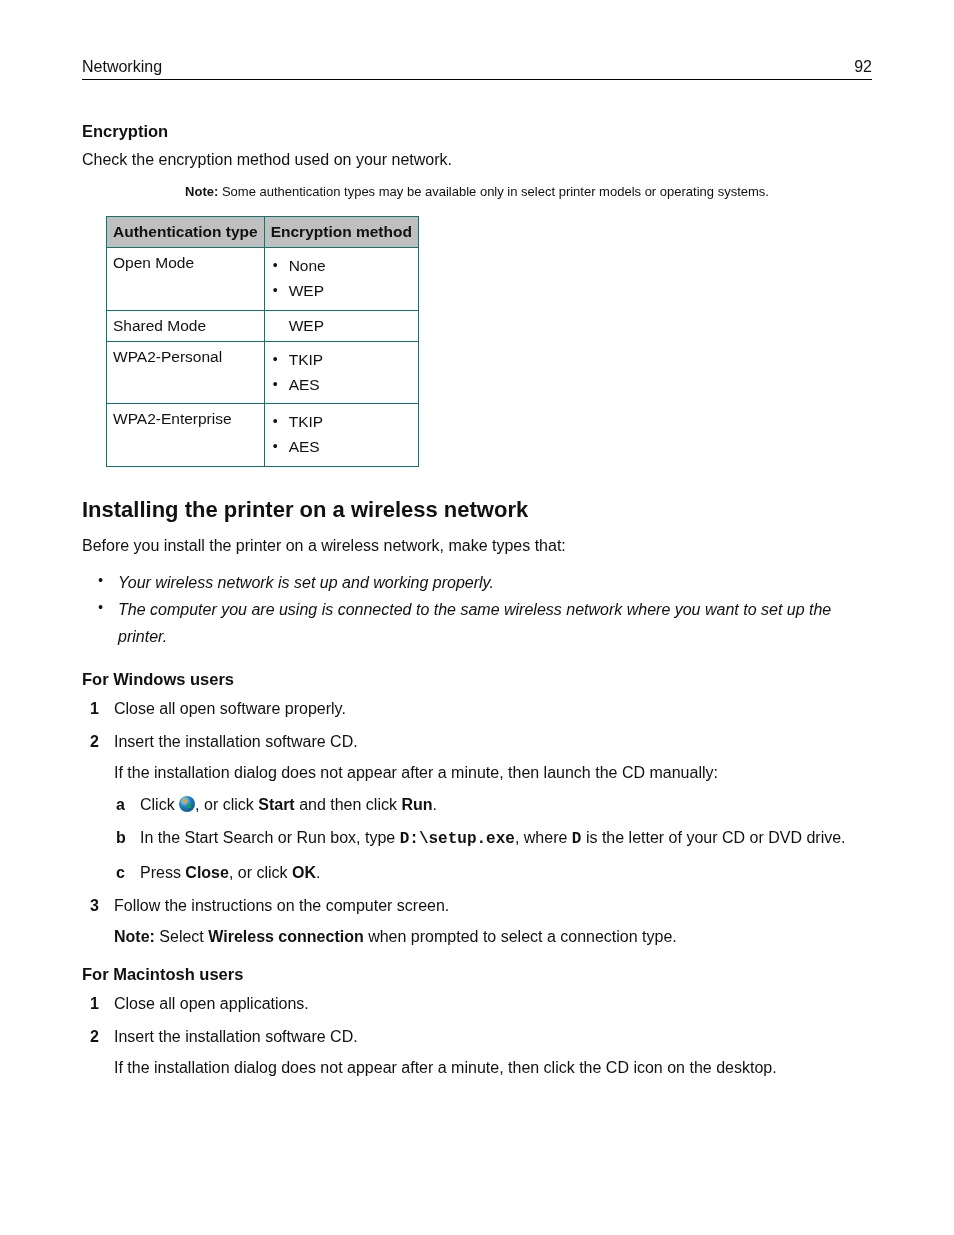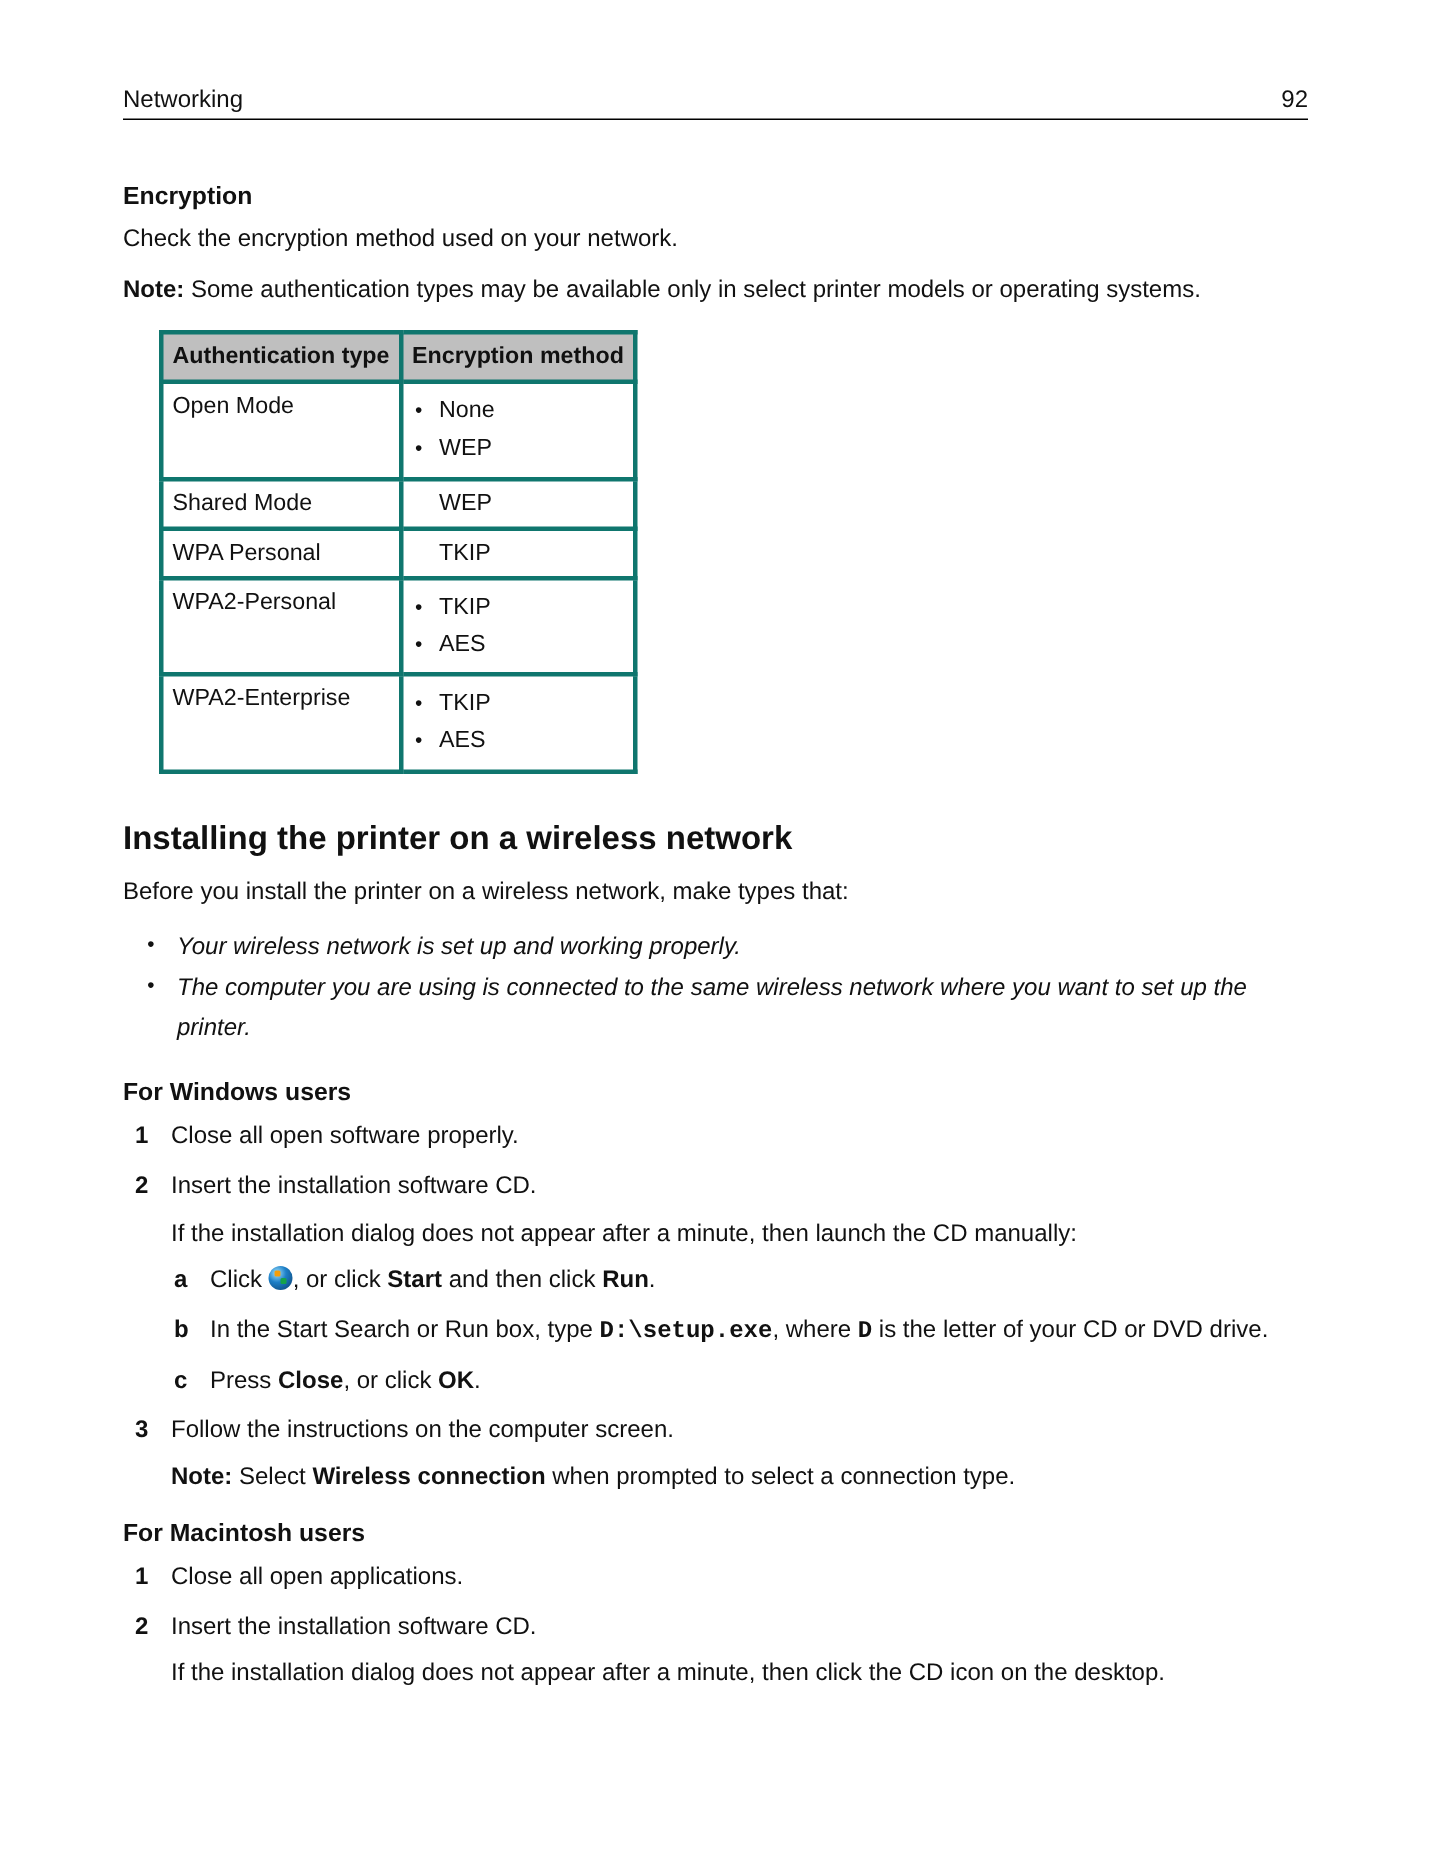--- a/index.html
+++ b/index.html
@@ -31,32 +31,33 @@
     font-weight: 700;
     margin: 0 0 8px 0;
   }
   .indent1 { margin-left: 24px; }
   p.body {
     font-size: 16px;
     margin: 0 0 12px 0;
     line-height: 1.35;
   }
   p.note {
-    font-size: 16px;
+    font-size: 13px;
     margin: 6px 0 16px 0;
     line-height: 1.35;
+    text-align: center;
   }
   table.enc {
     border-collapse: collapse;
     margin-left: 24px;
     margin-bottom: 30px;
     font-size: 15.5px;
   }
   table.enc th, table.enc td {
-    border: 3px solid #0f766e;
+    border: 1px solid #0f766e;
     vertical-align: top;
     padding: 6px 6px 6px 6px;
     text-align: left;
   }
   table.enc th {
     background: #bfbfbf;
     font-weight: 700;
   }
   table.enc td.methods-cell { padding-right: 16px; }
   ul.methods, ul.topbullets {
@@ -202,26 +203,20 @@
           <ul class="methods">
             <li>None</li>
             <li>WEP</li>
           </ul>
         </td>
       </tr>
       <tr>
         <td>Shared Mode</td>
         <td class="methods-cell">
           <div class="single-method">WEP</div>
-        </td>
-      </tr>
-      <tr>
-        <td>WPA Personal</td>
-        <td class="methods-cell">
-          <div class="single-method">TKIP</div>
         </td>
       </tr>
       <tr>
         <td>WPA2-Personal</td>
         <td class="methods-cell">
           <ul class="methods">
             <li>TKIP</li>
             <li>AES</li>
           </ul>
         </td>

